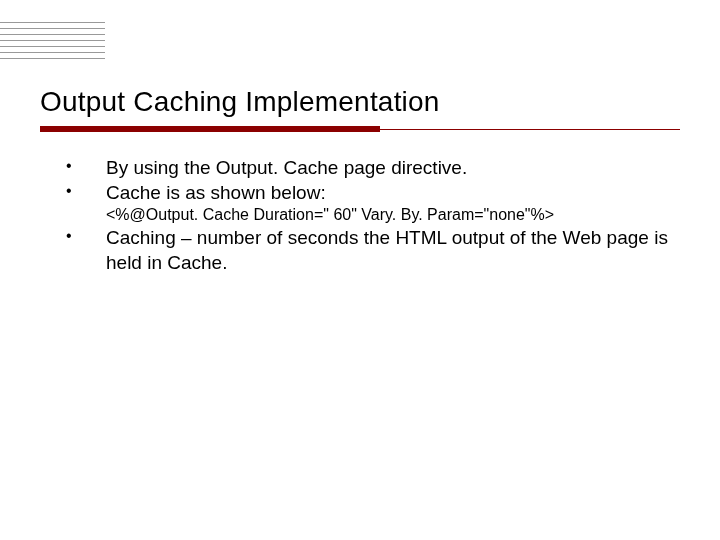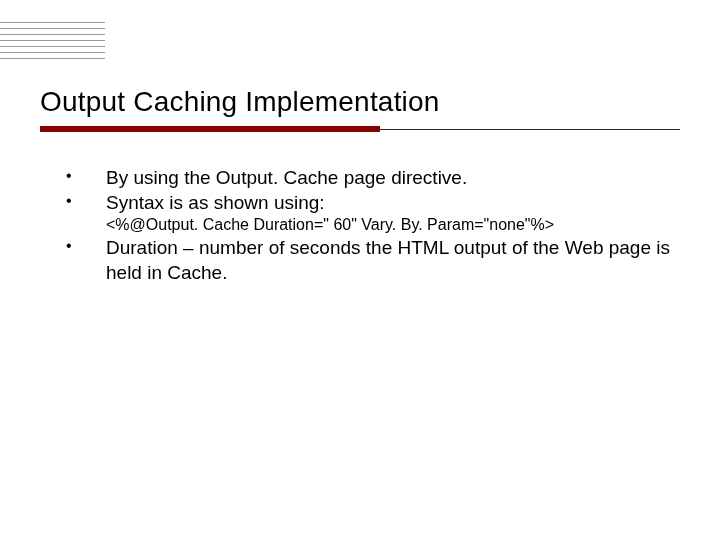--- a/index.html
+++ b/index.html
@@ -52,21 +52,21 @@
     background: #8b0000;
   }
   .rule .thin {
     flex: 1;
     height: 1px;
     background: #8b0000;
     align-self: center;
   }
   .content {
     position: absolute;
-    top: 166px;
+    top: 156px;
     left: 60px;
     right: 45px;
     font-size: 19px;
     line-height: 1.3;
   }
   .content ul {
     margin: 0;
     padding: 0;
     list-style: none;
   }
@@ -110,24 +110,24 @@
     <div class="red"></div>
     <div class="thin"></div>
   </div>
 
   <div class="content">
     <ul>
       <li class="bullet-row">
         <span>By using the Output. Cache page directive.</span>
       </li>
       <li class="bullet-row">
-        <span>Syntax is as shown using:</span>
+        <span>Cache is as shown below:</span>
       </li>
       <li class="code-row">
         <span>&lt;%@Output. Cache Duration=" 60" Vary. By. Param="none"%&gt;</span>
       </li>
       <li class="bullet-row">
-        <span> Duration – number of seconds the HTML output of the Web page is held in Cache.</span>
+        <span> Caching – number of seconds the HTML output of the Web page is held in Cache.</span>
       </li>
     </ul>
   </div>
 
 </div>
 
 </body></html>

